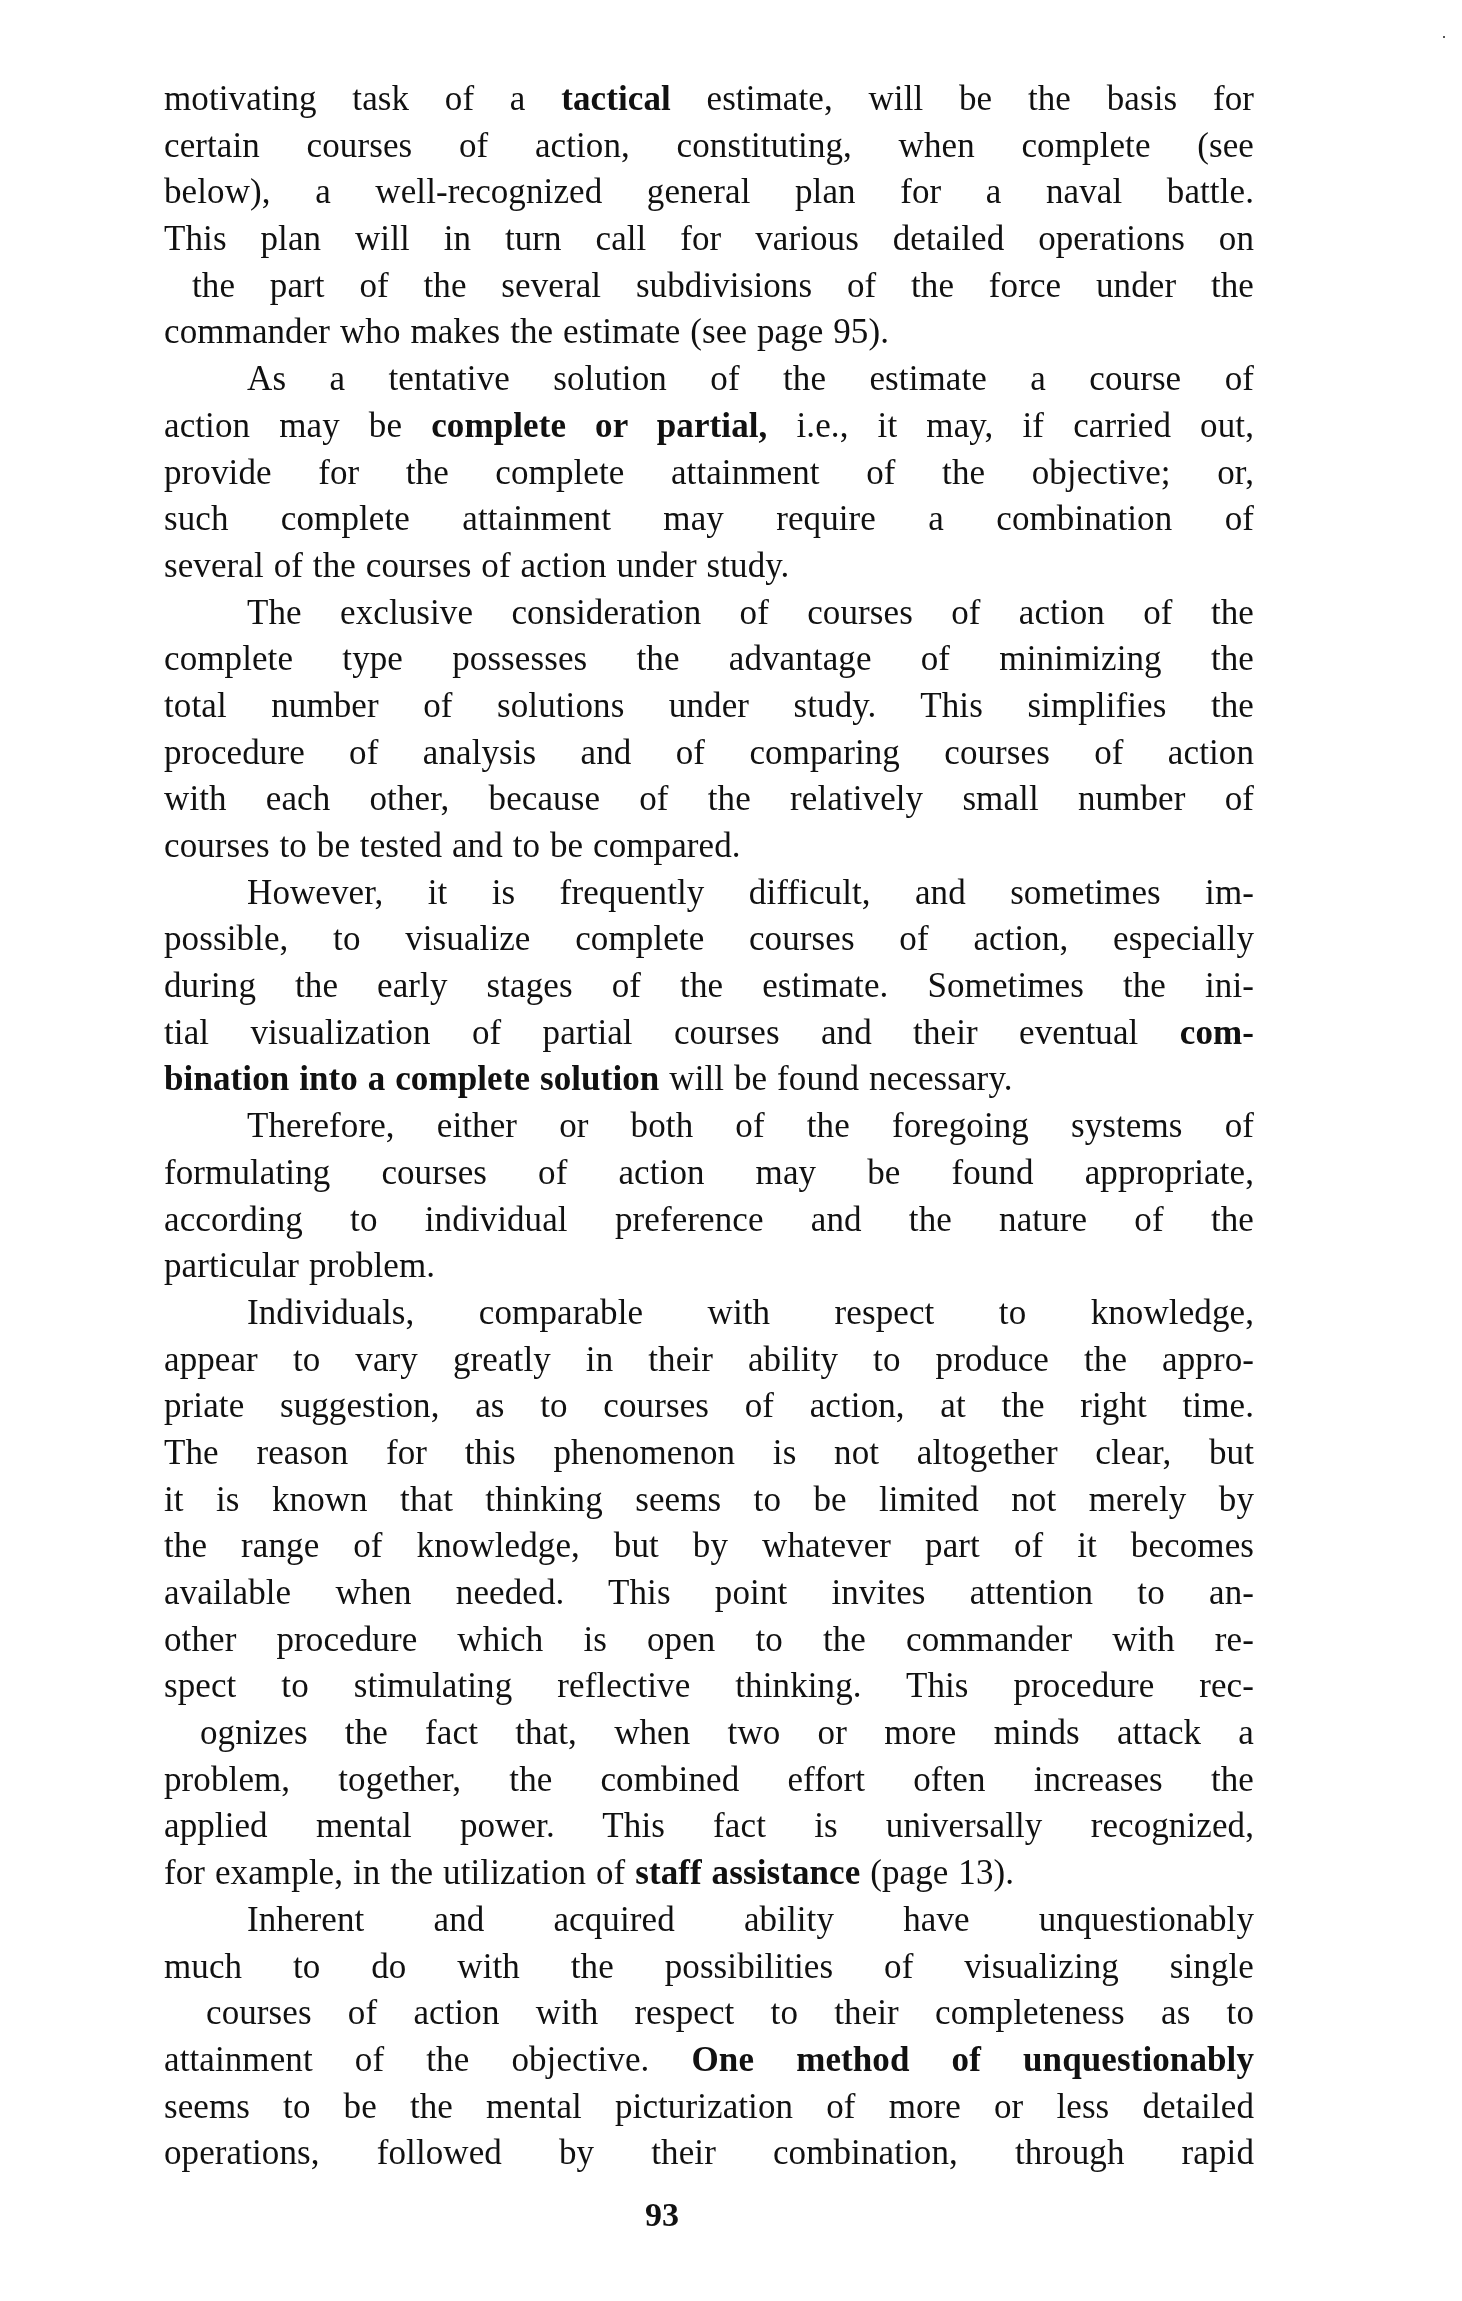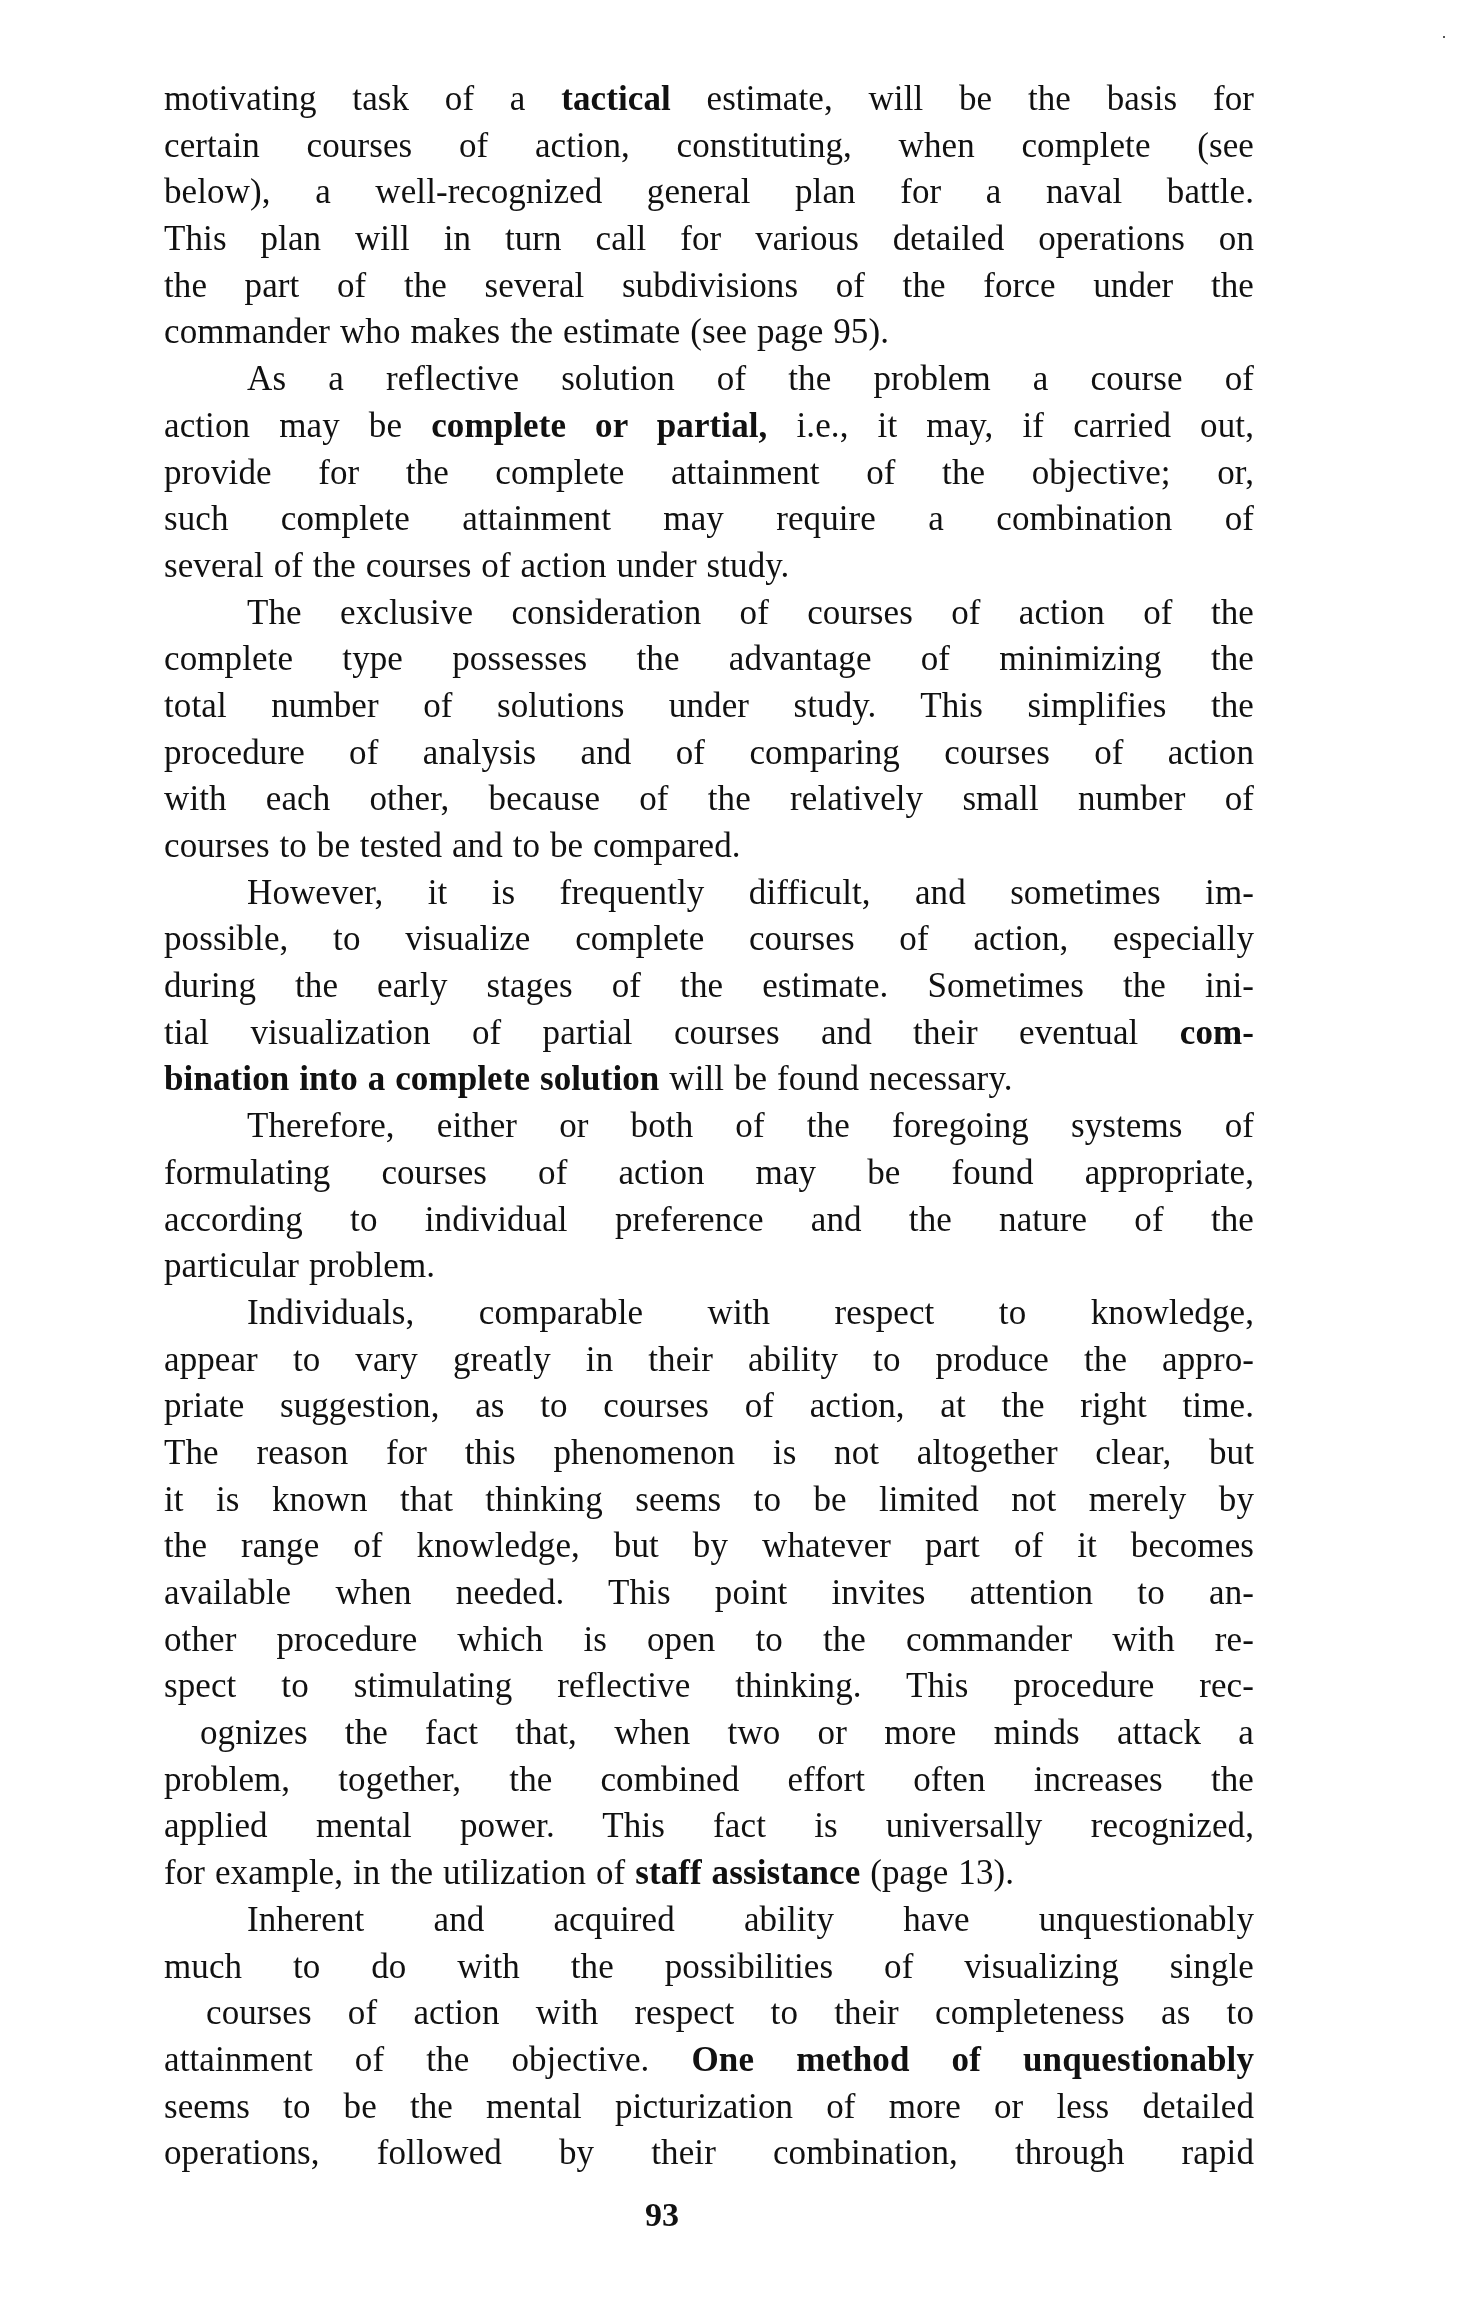--- a/index.html
+++ b/index.html
@@ -66,25 +66,25 @@
 <body>
 
 <div class="speck"></div>
 
 <div class="page" id="page-body">
     <div class="paragraph">
       <span class="line" style="white-space: normal;"><span>motivating task of a </span><span class="b">tactical</span><span> estimate, will be the basis for</span></span>
       <span class="line" style="white-space: normal;"><span>certain courses of action, constituting, when complete (see</span></span>
       <span class="line" style="white-space: normal;"><span>below), a well-recognized general plan for a naval battle.</span></span>
       <span class="line" style="white-space: normal;"><span>This plan will in turn call for various detailed operations on</span></span>
-      <span class="line" style="white-space: normal;"><span>the part of the several subdivisions of the force under the</span></span>
+      <span class="line" style="white-space: normal; margin-left: 28px;"><span>the part of the several subdivisions of the force under the</span></span>
       <span class="line last"><span>commander who makes the estimate (see page 95).</span></span>
     </div>
     <div class="paragraph">
-      <span class="line indent" style="white-space: normal;"><span>As a reflective solution of the problem a course of</span></span>
+      <span class="line indent" style="white-space: normal;"><span>As a tentative solution of the estimate a course of</span></span>
       <span class="line" style="white-space: normal;"><span>action may be </span><span class="b">complete or partial,</span><span> i.e., it may, if carried out,</span></span>
       <span class="line" style="white-space: normal;"><span>provide for the complete attainment of the objective; or,</span></span>
       <span class="line" style="white-space: normal;"><span>such complete attainment may require a combination of</span></span>
       <span class="line last"><span>several of the courses of action under study.</span></span>
     </div>
     <div class="paragraph">
       <span class="line indent" style="white-space: normal;"><span>The exclusive consideration of courses of action of the</span></span>
       <span class="line" style="white-space: normal;"><span>complete type possesses the advantage of minimizing the</span></span>
       <span class="line" style="white-space: normal;"><span>total number of solutions under study. This simplifies the</span></span>
       <span class="line" style="white-space: normal; font-family: Liberation Serif, serif;"><span>procedure of analysis and of comparing courses of action</span></span>

